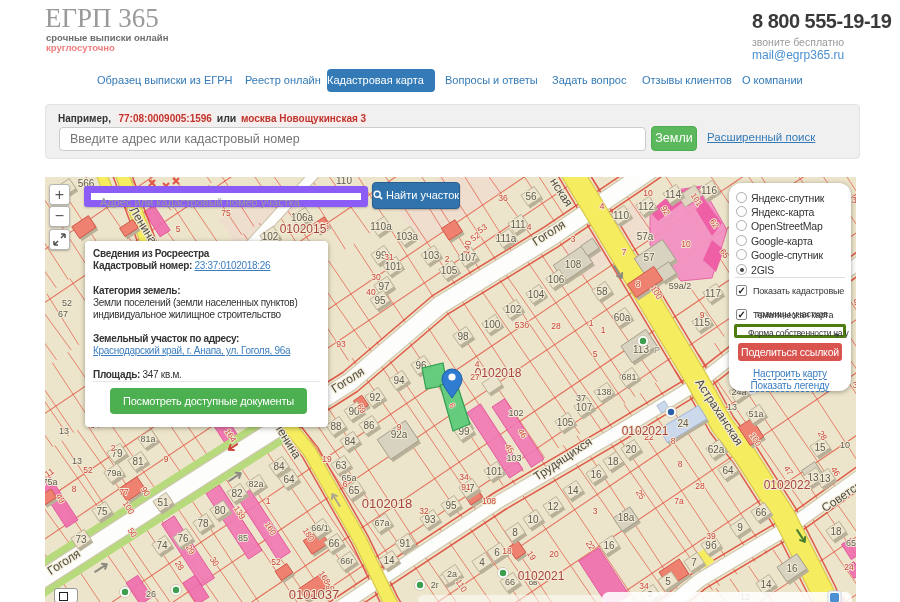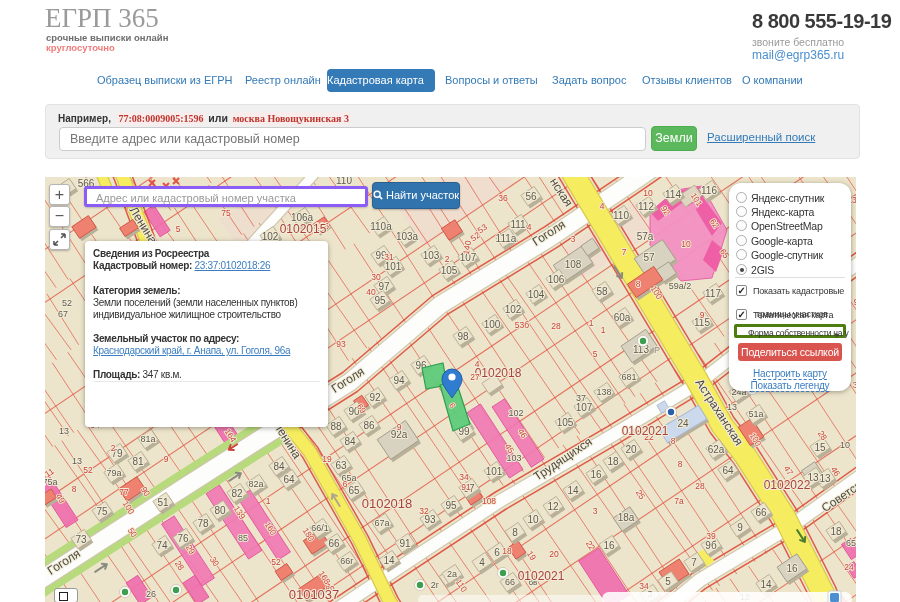--- a/index.html
+++ b/index.html
@@ -8,27 +8,27 @@
 .sub1{position:absolute;left:46px;top:32px;font-size:9.5px;font-weight:bold;color:#6e6e6e}
 .sub2{position:absolute;left:46px;top:42px;font-size:9.5px;font-weight:bold;color:#ef7d7d}
 .phone{position:absolute;left:752px;top:10px}
 .phone .num{font-size:20px;font-weight:bold;color:#3a3a3a;letter-spacing:-0.5px}
 .phone .free{font-size:10.5px;color:#9a9a9a;margin-top:3px}
 .phone .mail{font-size:12px;color:#4a8fcf;margin-top:0}
 .nav a{position:absolute;top:69px;height:23px;line-height:23px;color:#337ab7;font-size:11px;white-space:nowrap}
 .nav .act{background:#337ab7;color:#fff;border-radius:4px;width:108px;}
 .sbar{position:absolute;left:45px;top:104px;width:815px;height:55px;background:#f0f0f0;border:1px solid #e2e2e2;border-radius:4px}
 .ex{position:absolute;left:12px;top:7px;font-size:10px;font-weight:bold;color:#333}
-.ex .red{color:#c0342c;font-family:Liberation Serif, serif;font-size:10px;font-weight:bold;background:#f7eded;border-radius:2px;padding:1px 2px}
+.ex .red{color:#c0342c;font-family:Liberation Sans, sans-serif;font-size:10px;font-weight:bold;background:#f7eded;border-radius:2px;padding:1px 2px}
 .sbar input{position:absolute;left:13px;top:22px;width:587px;height:24px;border:1px solid #ccc;border-radius:4px;font-size:12.5px;color:#999;padding-left:10px;font-family:"Liberation Sans",sans-serif;outline:none}
 .sbar .btn{position:absolute;left:605px;top:21px;width:46px;height:25px;background:#5cb85c;border:1px solid #4cae4c;border-radius:4px;color:#fff;font-size:12.5px;text-align:center;line-height:23px}
 .sbar .adv{position:absolute;left:661px;top:26px;font-size:11.5px;color:#337ab7;text-decoration:underline}
 .map{position:absolute;left:45px;top:177px;width:811px;height:425px;overflow:hidden}
 .zbtn{position:absolute;width:21px;height:21px;background:#fff;border:1px solid #b5b5b5;border-radius:3px;color:#555;font-size:16px;text-align:center;line-height:19px;box-shadow:0 1px 2px rgba(0,0,0,.25)}
-.msrch{position:absolute;left:39px;top:9px;width:284px;height:21px;border:3px solid #8b5cf6;border-radius:3px;background:#fff;font-size:11px;color:#999;line-height:19px;padding-left:9px;box-shadow:0 1px 2px rgba(0,0,0,.2)}
+.msrch{position:absolute;left:39px;top:9px;width:284px;height:21px;border:7px solid #8b5cf6;border-radius:3px;background:#fff;font-size:11px;color:#999;line-height:19px;padding-left:9px;box-shadow:0 1px 2px rgba(0,0,0,.2)}
 .mbtn{position:absolute;left:327px;top:5px;width:88px;height:27px;background:#3174ad;border:1px solid #2a5f8f;border-radius:4px;color:#fff;font-size:11px;text-align:center;line-height:25px;box-shadow:0 1px 2px rgba(0,0,0,.25)}
 .info{position:absolute;left:40px;top:64px;width:243px;height:186px;background:#fff;border-radius:4px;box-shadow:0 1px 5px rgba(0,0,0,.35);font-size:10px;letter-spacing:-0.3px;color:#333}
 .info div{position:absolute;left:8px}
 .info b{font-weight:bold}
 .info a{color:#3b7dc0;text-decoration:underline}
 .info .gbtn{position:absolute;left:25px;top:147px;width:197px;height:26px;background:#4CAF50;border-radius:4px;color:#fff;font-size:11px;letter-spacing:-0.2px;text-align:center;line-height:26px}
 .info hr{position:absolute;left:8px;top:140px;width:227px;border:none;border-top:1px solid #e8e8e8}
 .lay{position:absolute;left:684px;top:6px;width:122px;height:208px;background:#fff;border-radius:12px;box-shadow:0 1px 5px rgba(0,0,0,.35);font-size:10.5px;letter-spacing:-0.2px;color:#333}
 .lay .row{position:absolute;left:7px;display:flex;align-items:center;height:13px;white-space:nowrap}
 .radio{width:11px;height:11px;border:1px solid #adadad;border-radius:50%;background:#fdfdfd;margin-right:4px;position:relative;flex:none}
@@ -1042,20 +1042,21 @@
 <div class="info">
 <div style="top:7px"><b>Сведения из Росреестра</b></div>
 <div style="top:19px"><b>Кадастровый номер:</b> <a href="#">23:37:0102018:26</a></div>
 <div style="top:44px"><b>Категория земель:</b></div>
 <div style="top:56px">Земли поселений (земли населенных пунктов)</div>
 <div style="top:68px">индивидуальное жилищное строительство</div>
 <div style="top:92px"><b>Земельный участок по адресу:</b></div>
 <div style="top:104px"><a href="#">Краснодарский край, г. Анапа, ул. Гоголя, 96а</a></div>
 <div style="top:128px"><b>Площадь:</b> 347 кв.м.</div>
 <hr>
+<div class="gbtn">Посмотреть доступные документы</div>
 </div>
 <div class="lay">
 <div class="row" style="top:8px"><div class="radio"></div>Яндекс-спутник</div>
 <div class="row" style="top:22px"><div class="radio"></div>Яндекс-карта</div>
 <div class="row" style="top:36px"><div class="radio"></div>OpenStreetMap</div>
 <div class="row" style="top:51px"><div class="radio"></div>Google-карта</div>
 <div class="row" style="top:65px"><div class="radio"></div>Google-спутник</div>
 <div class="row" style="top:80px"><div class="radio on"></div>2GIS</div>
 <hr>
 <div class="row" style="top:101px;font-size:9px"><div class="chk">✓</div>Показать кадастровые</div>

